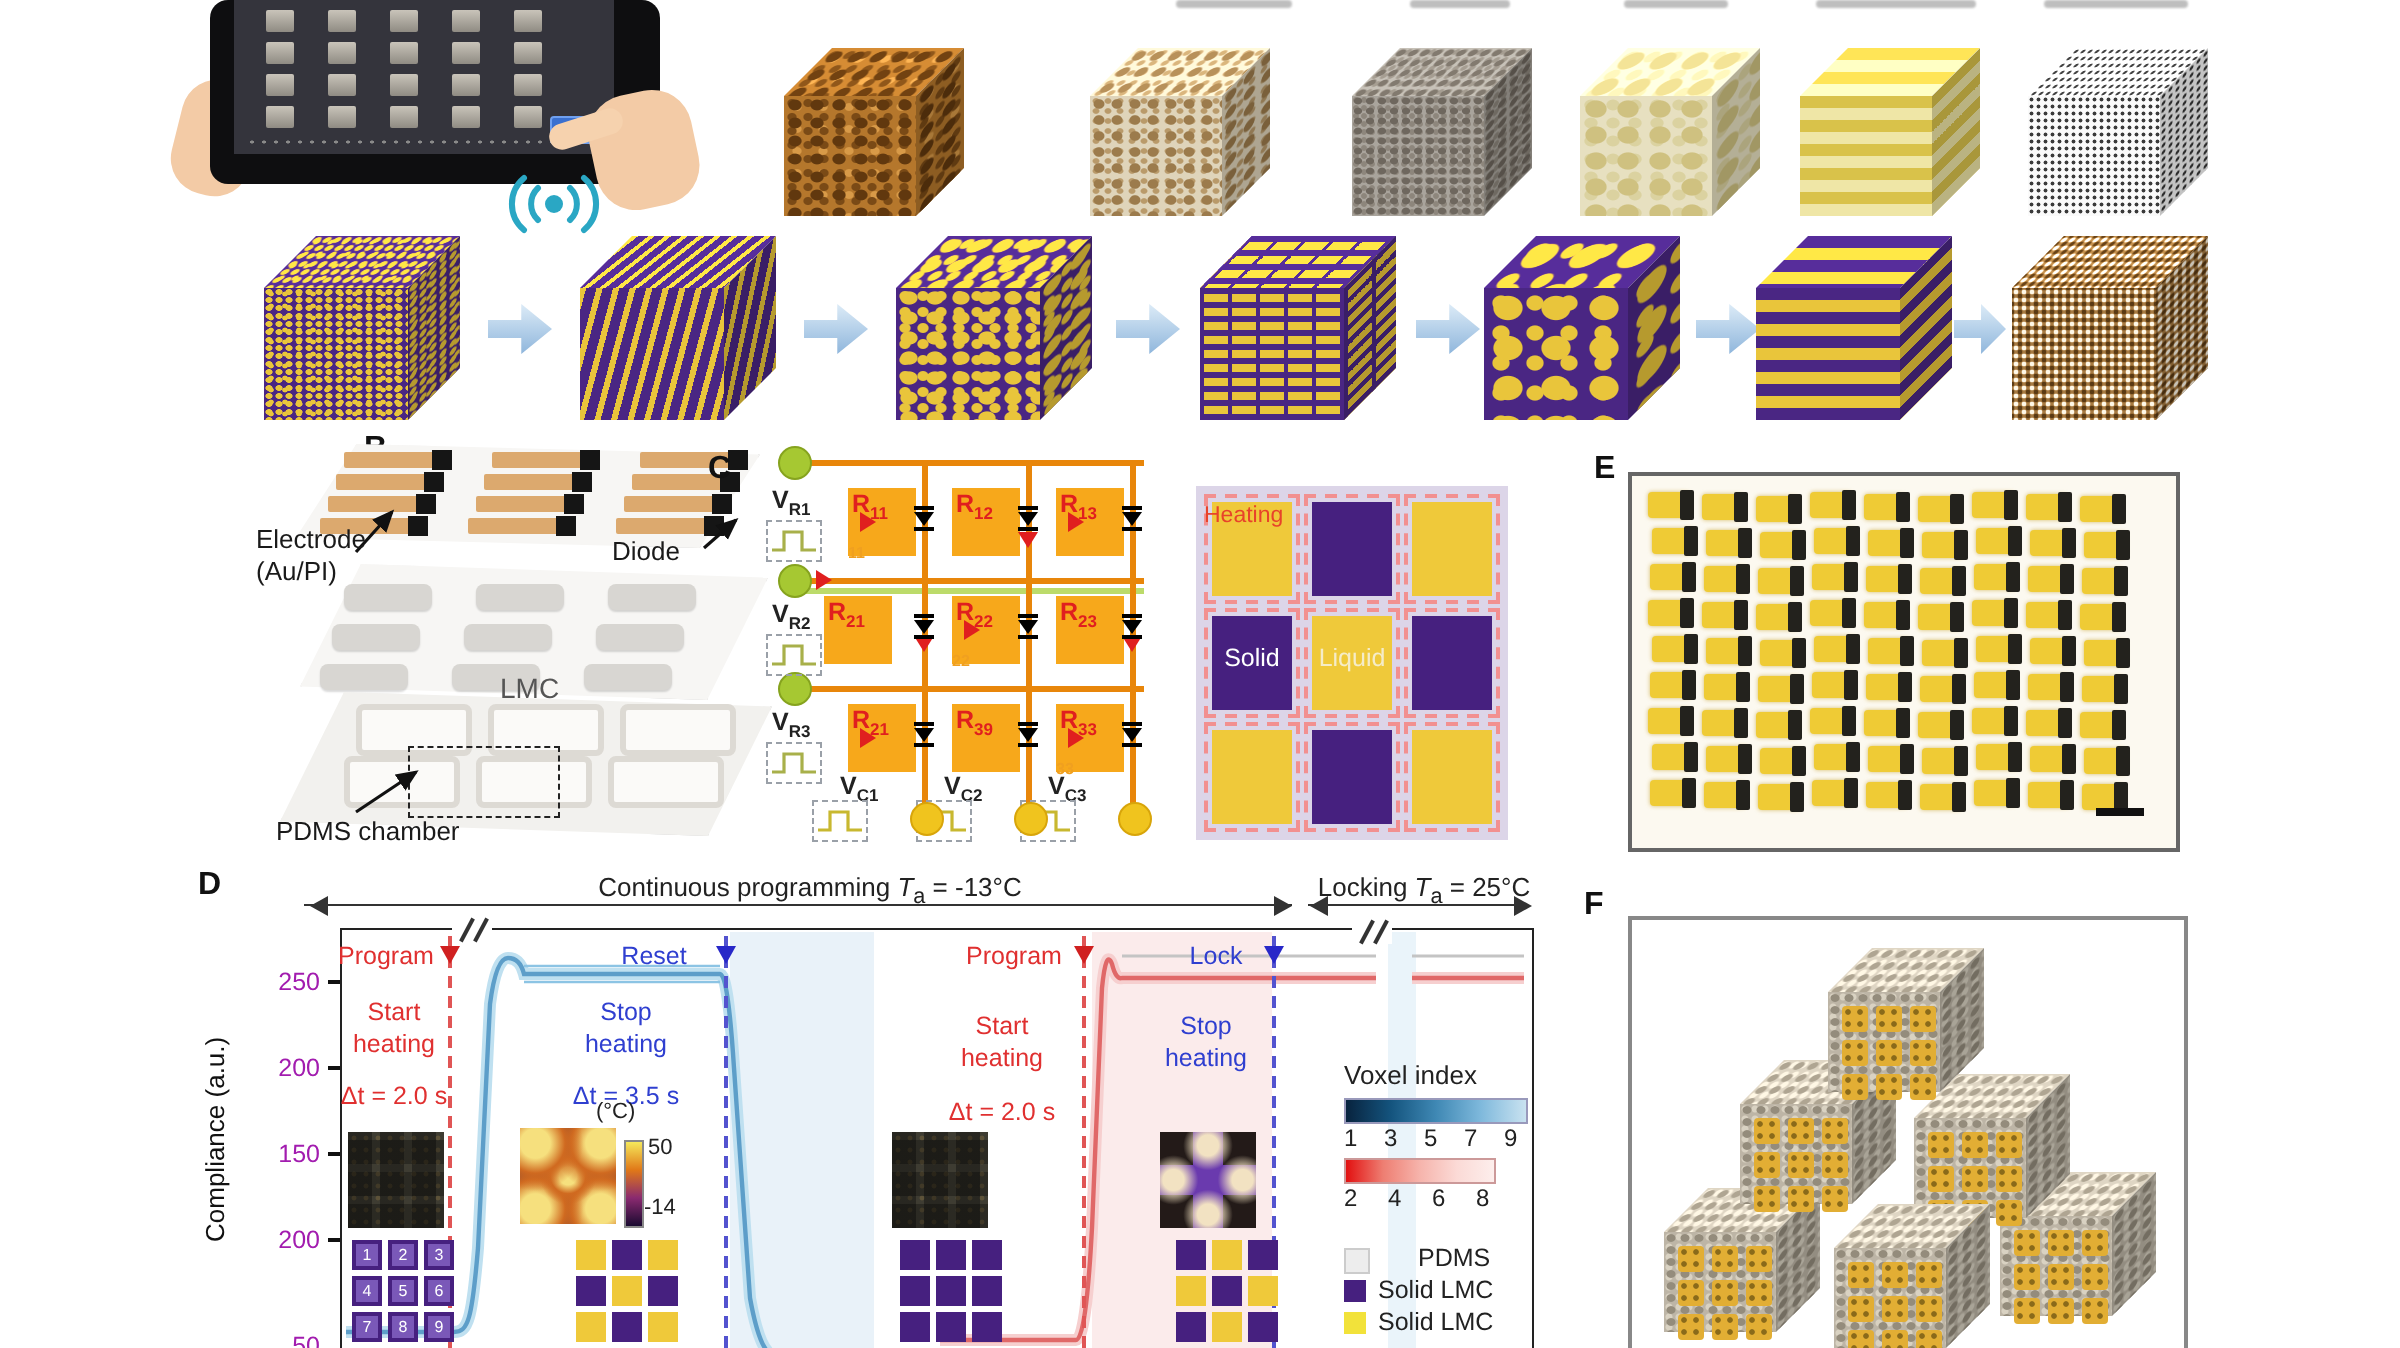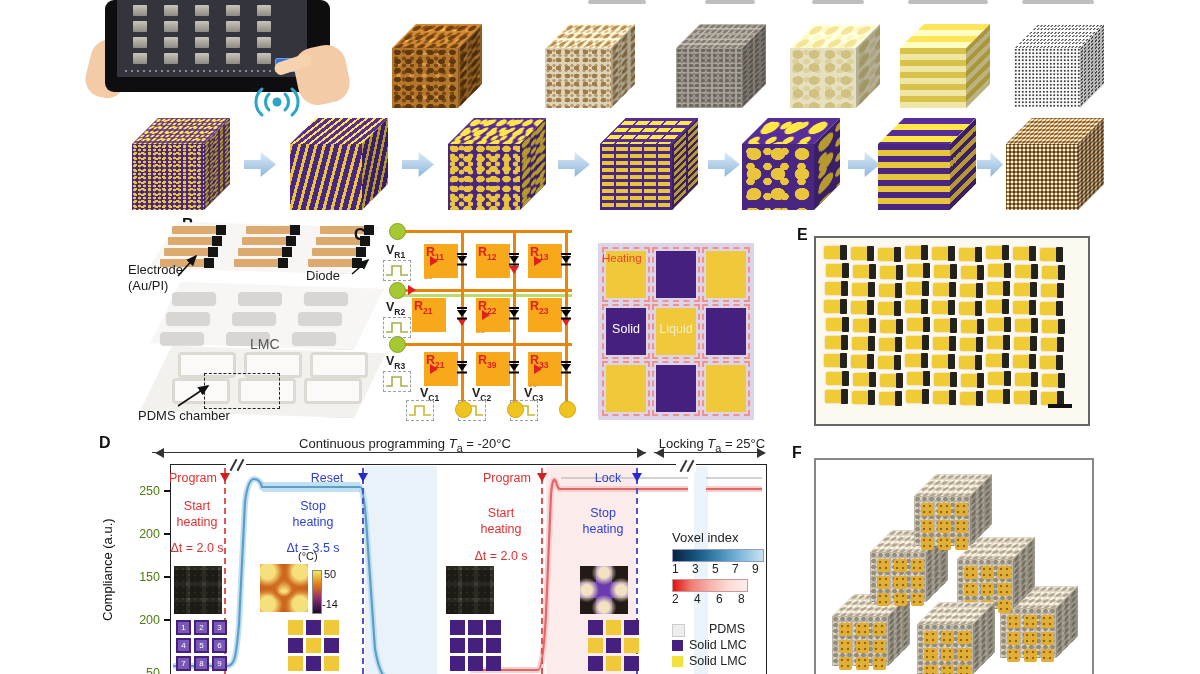--- a/index.html
+++ b/index.html
@@ -57,21 +57,21 @@
   .vgrid .vc.num{display:flex;align-items:center;justify-content:center;}
   .vgrid .vc.num span{background:#7A58B8;color:#fff;font-size:8px;width:11px;height:11px;display:flex;align-items:center;justify-content:center;}
   .cgrid{background:#DCD5E8;padding:8px;--cell:40px;--cellh:47px;--gap:10px;}
   .cgrid .vc{outline:2px dashed #F29090;outline-offset:2.5px;}
   
   .dash-red{position:absolute;border-left:2px dashed #E05555;width:0;}
   .dash-blue{position:absolute;border-left:2px dashed #5353CF;width:0;}
   .red{color:#E03030;}.blue{color:#2F3FD0;}
   .note{position:absolute;text-align:center;font-size:12.5px;line-height:16px;}
   .evarrow{position:absolute;width:0;height:0;border:5px solid transparent;}
-  .ytick{position:absolute;width:26px;text-align:right;font-size:12.5px;color:#4d7c0f;}
+  .ytick{position:absolute;width:26px;text-align:right;font-size:12.5px;color:#a21caf;}
   .ytickmark{position:absolute;width:6px;height:1.5px;background:#111;}
   .inset{position:absolute;width:48px;height:48px;}
   .ph-dark{background:#3E3C32;background-image:repeating-linear-gradient(90deg,rgba(0,0,0,.35) 0 12px,transparent 12px 16px),repeating-linear-gradient(0deg,rgba(0,0,0,.30) 0 12px,transparent 12px 16px),radial-gradient(rgba(255,200,90,.16) 1px,transparent 1.4px);background-size:auto,auto,6px 6px;}
   .th1{background-color:#241040;background-image:
     radial-gradient(circle at 16% 16%,#F6E07E 0 13%,#D06A20 26%,transparent 42%),
     radial-gradient(circle at 84% 16%,#F6E07E 0 13%,#D06A20 26%,transparent 42%),
     radial-gradient(circle at 50% 50%,#F6E07E 0 13%,#D06A20 26%,transparent 42%),
     radial-gradient(circle at 16% 84%,#F6E07E 0 13%,#D06A20 26%,transparent 42%),
     radial-gradient(circle at 84% 84%,#F6E07E 0 13%,#D06A20 26%,transparent 42%);}
   .th2{background-color:#231A18;background-image:
@@ -503,21 +503,21 @@
       </div>
     <div class="abs" style="left:232px;top:166px;width:24px;height:4px;background:#111;"></div>
   </div>
 
   <div class="plabel" style="left:99px;top:434px;">D</div>
 
   <div class="abs" style="left:152px;top:452px;width:494px;border-top:1.8px solid #333;"></div>
   <div class="evarrow" style="left:150px;top:448px;border-right:9px solid #333;"></div>
   <div class="evarrow" style="left:637px;top:448px;border-left:9px solid #333;"></div>
   <div class="abs" style="left:240px;top:436px;width:330px;text-align:center;font-size:13px;">
-    <span>Continuous programming </span><span class="it">T</span><sub>a</sub><span> = -20°C</span>
+    <span>Continuous programming </span><span class="it">T</span><sub>a</sub><span> = -13°C</span>
   </div>
   <div class="abs" style="left:654px;top:452px;width:110px;border-top:1.8px solid #333;"></div>
   <div class="evarrow" style="left:650px;top:448px;border-right:9px solid #333;"></div>
   <div class="evarrow" style="left:757px;top:448px;border-left:9px solid #333;"></div>
   <div class="abs" style="left:648px;top:436px;width:128px;text-align:center;font-size:13px;">
     <span>Locking </span><span class="it">T</span><sub>a</sub><span> = 25°C</span>
   </div>
 
   <div class="abs" style="left:170px;top:464px;width:595px;height:212px;border:1.6px solid #222;background:#fff;"></div>
   <div class="abs" style="left:365px;top:466px;width:72px;height:208px;background:#E9F2F9;"></div>

